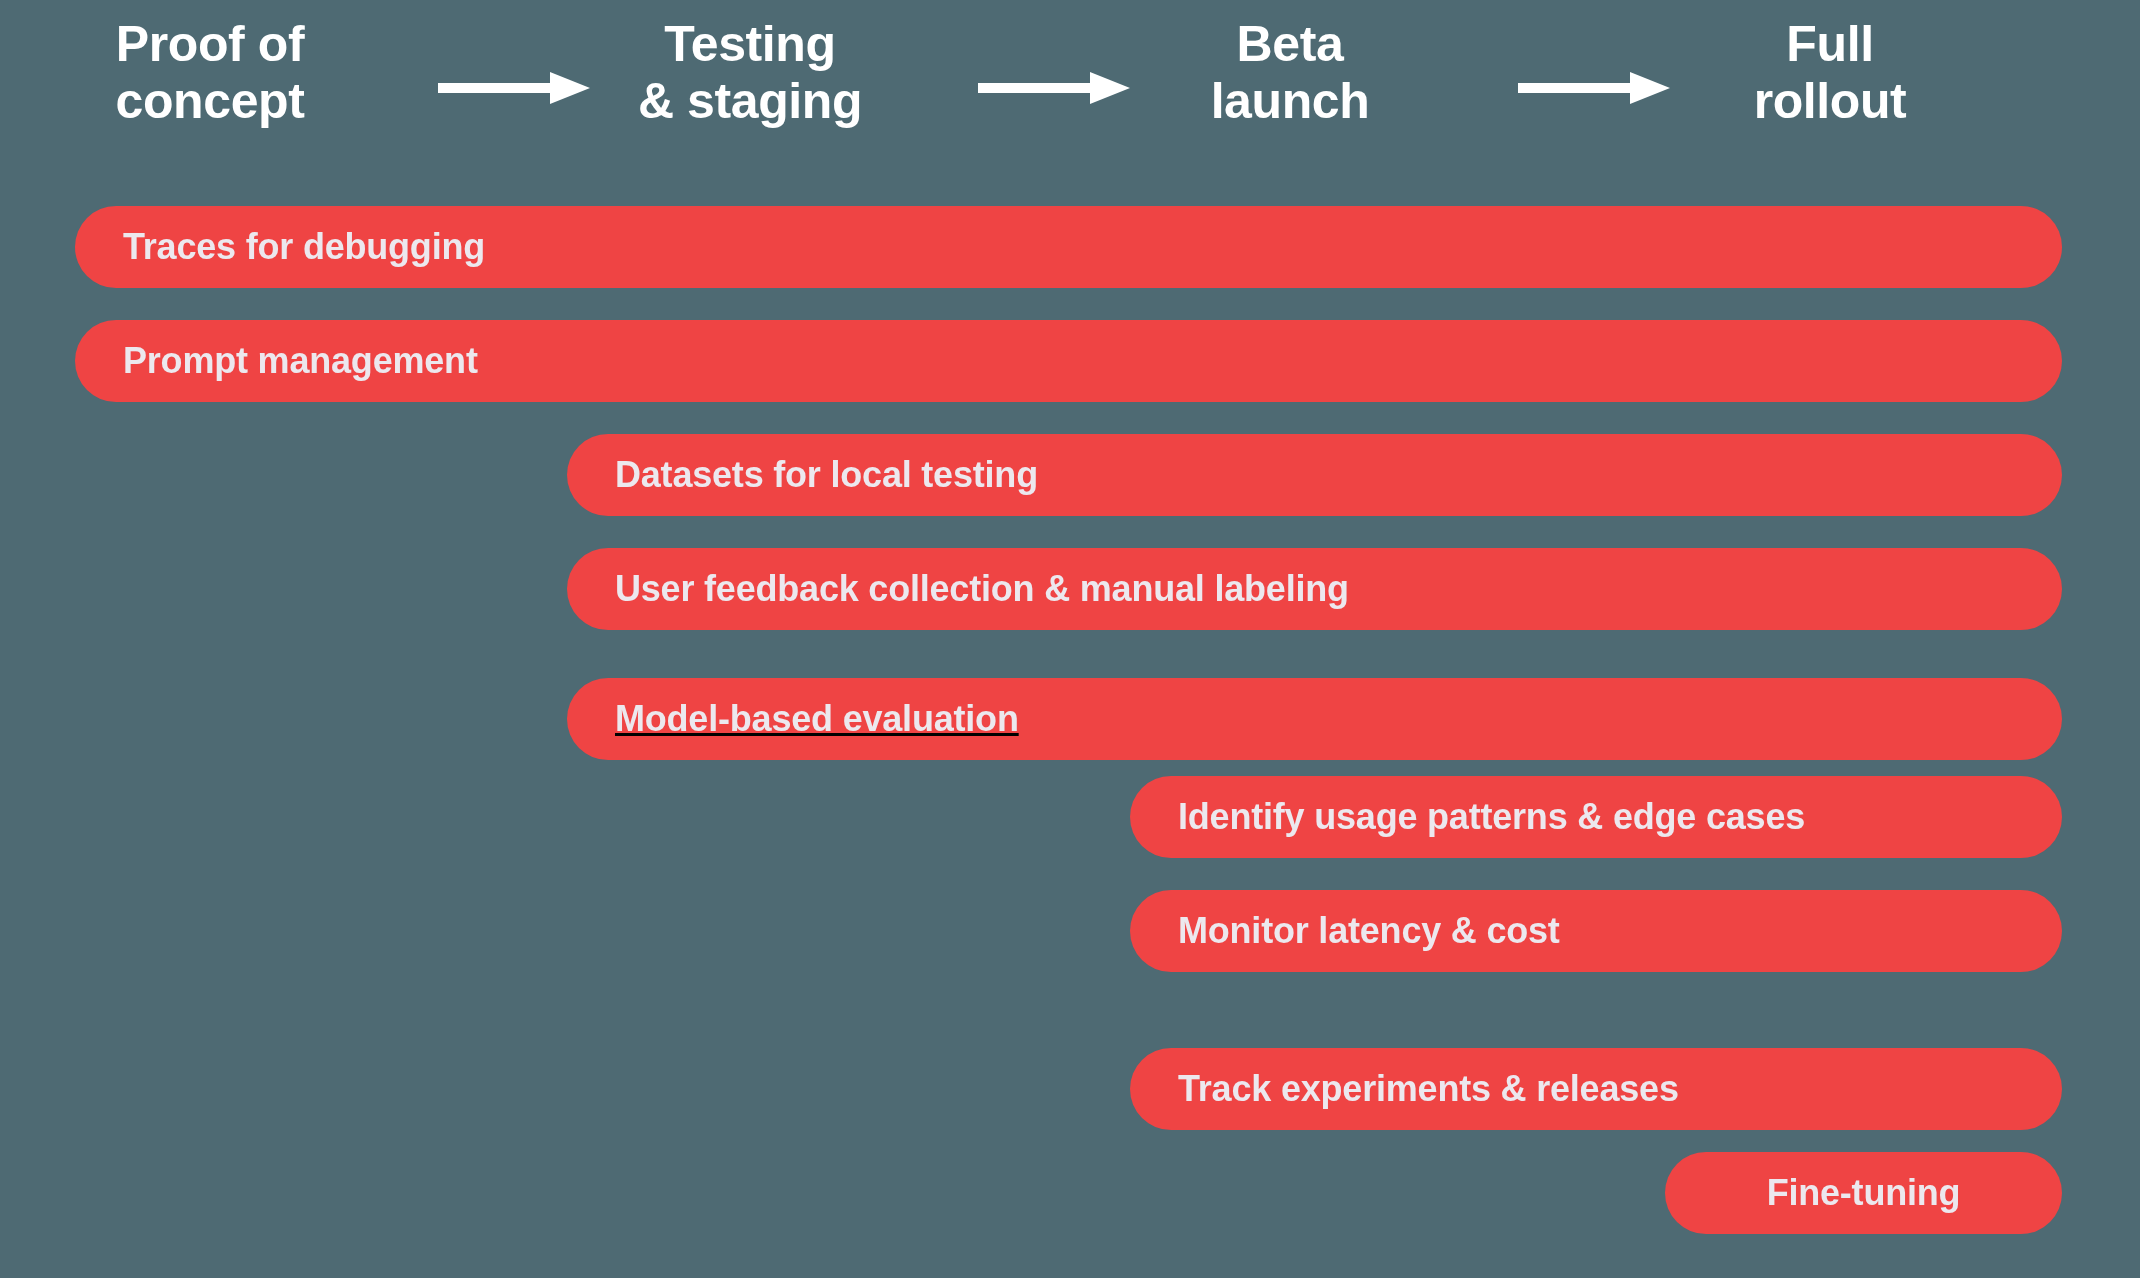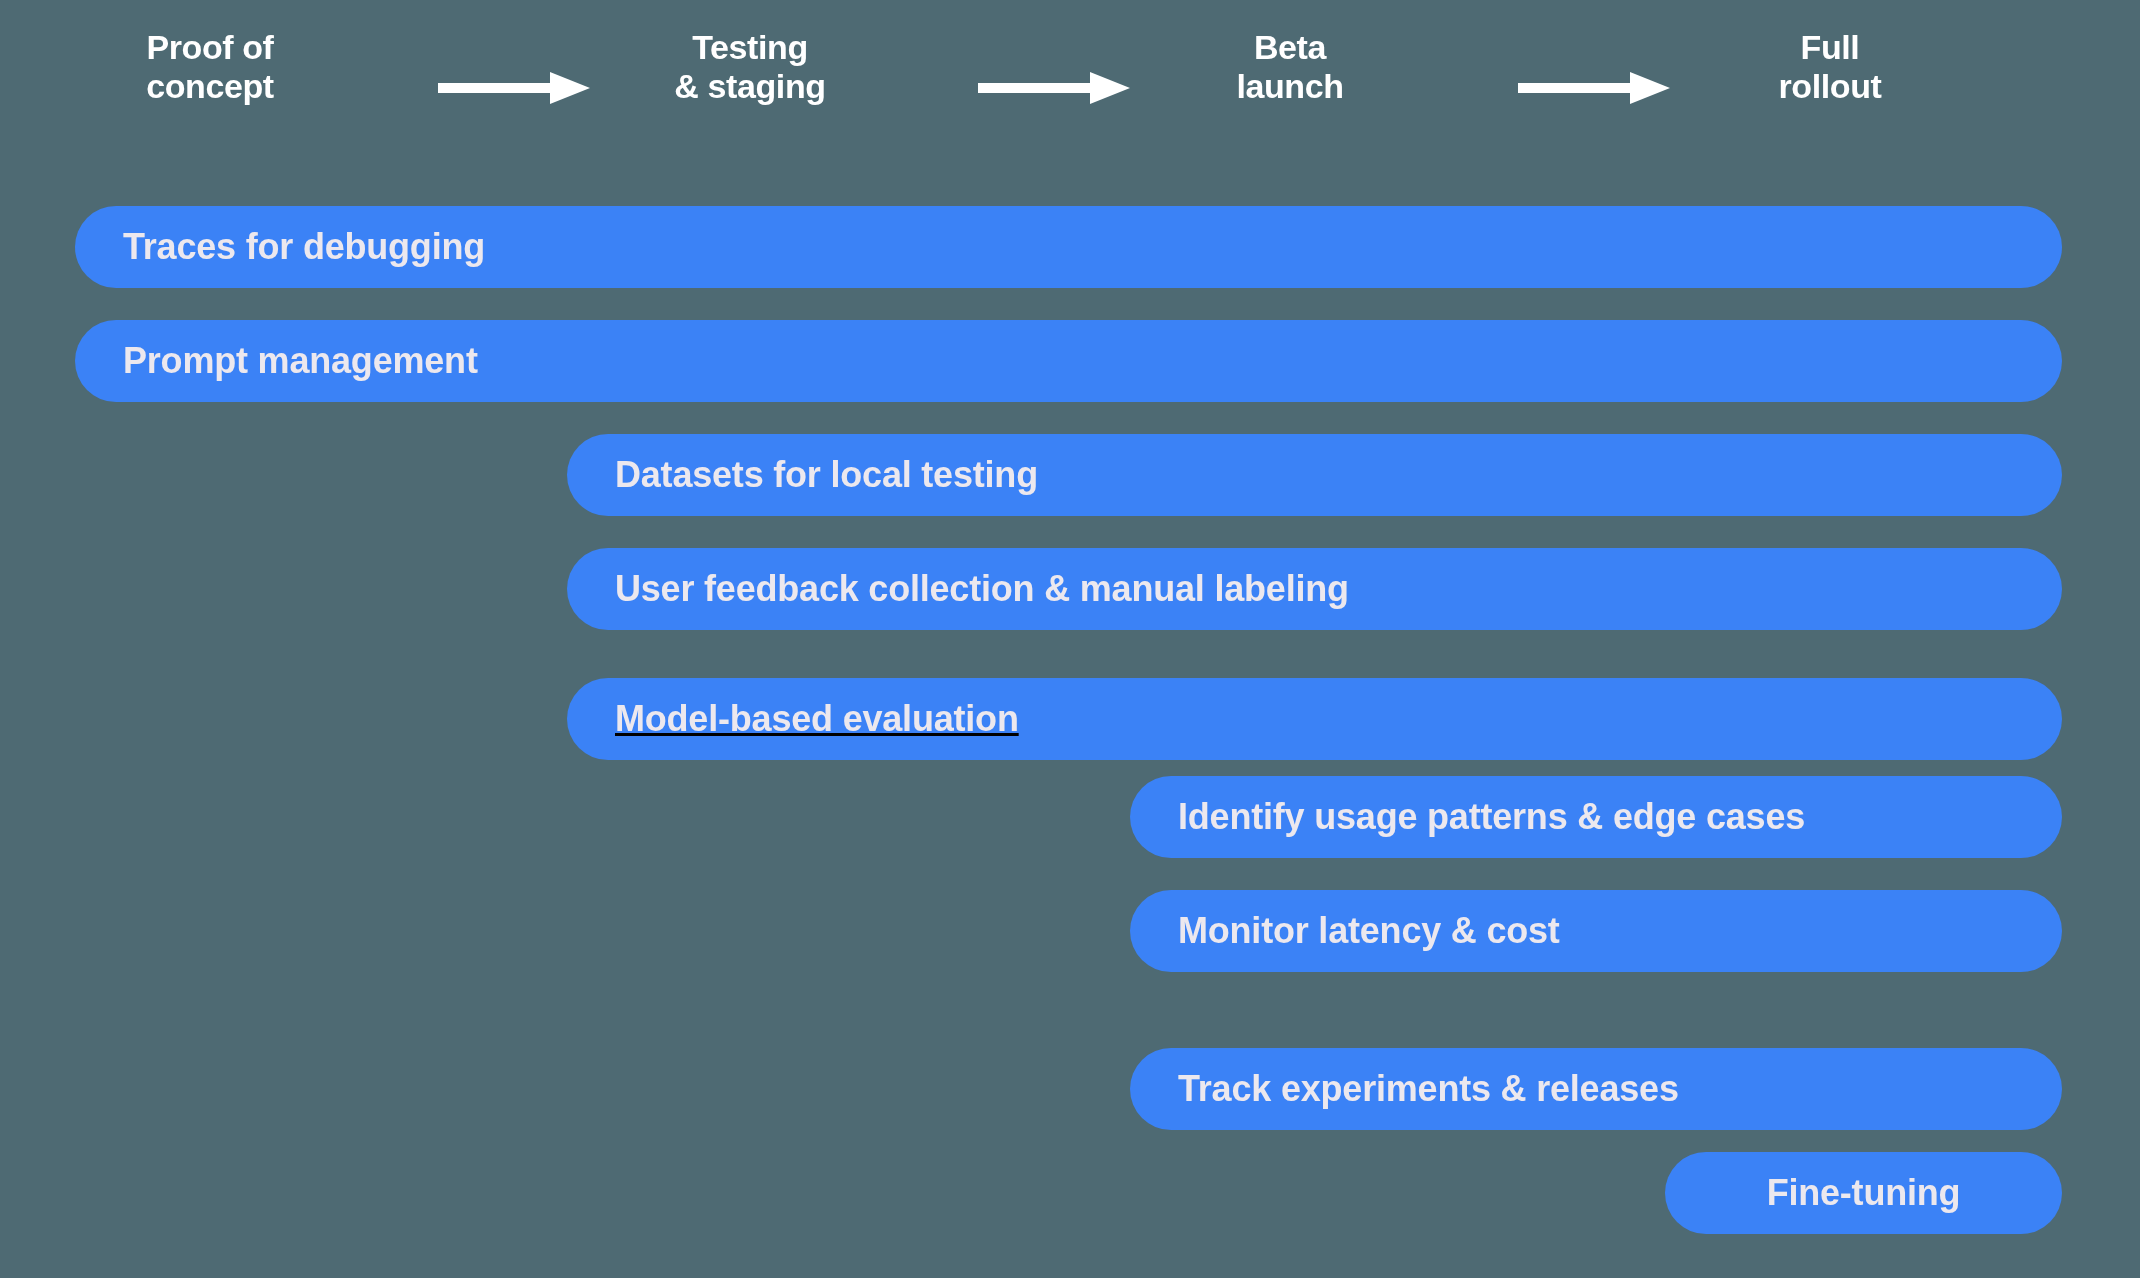--- a/index.html
+++ b/index.html
@@ -26,24 +26,24 @@
   .phase-row {
     position: absolute;
     left: 0;
     top: 0;
     width: 2140px;
     height: 180px;
   }
 
   .phase {
     position: absolute;
-    top: 28px;
+    top: 16px;
     text-align: center;
     color: #ffffff;
-    font-size: 34px;
+    font-size: 50px;
     font-weight: bold;
     line-height: 1.14;
     letter-spacing: -0.4px;
     white-space: pre-line;
   }
 
   .phase-0 { left: 60px;   width: 300px; }
   .phase-1 { left: 600px;  width: 300px; }
   .phase-2 { left: 1140px; width: 300px; }
   .phase-3 { left: 1680px; width: 300px; }
@@ -57,21 +57,21 @@
   .arrow-0 { left: 438px; }
   .arrow-1 { left: 978px; }
   .arrow-2 { left: 1518px; }
 
   .arrow svg { display: block; }
 
   
   .pill {
     position: absolute;
     height: 82px;
-    background: #3b82f6;
+    background: #ef4444;
     border-radius: 41px;
     display: flex;
     align-items: center;
     box-sizing: border-box;
   }
 
   .pill-label {
     color: #ece8ee;
     font-size: 36px;
     font-weight: bold;

